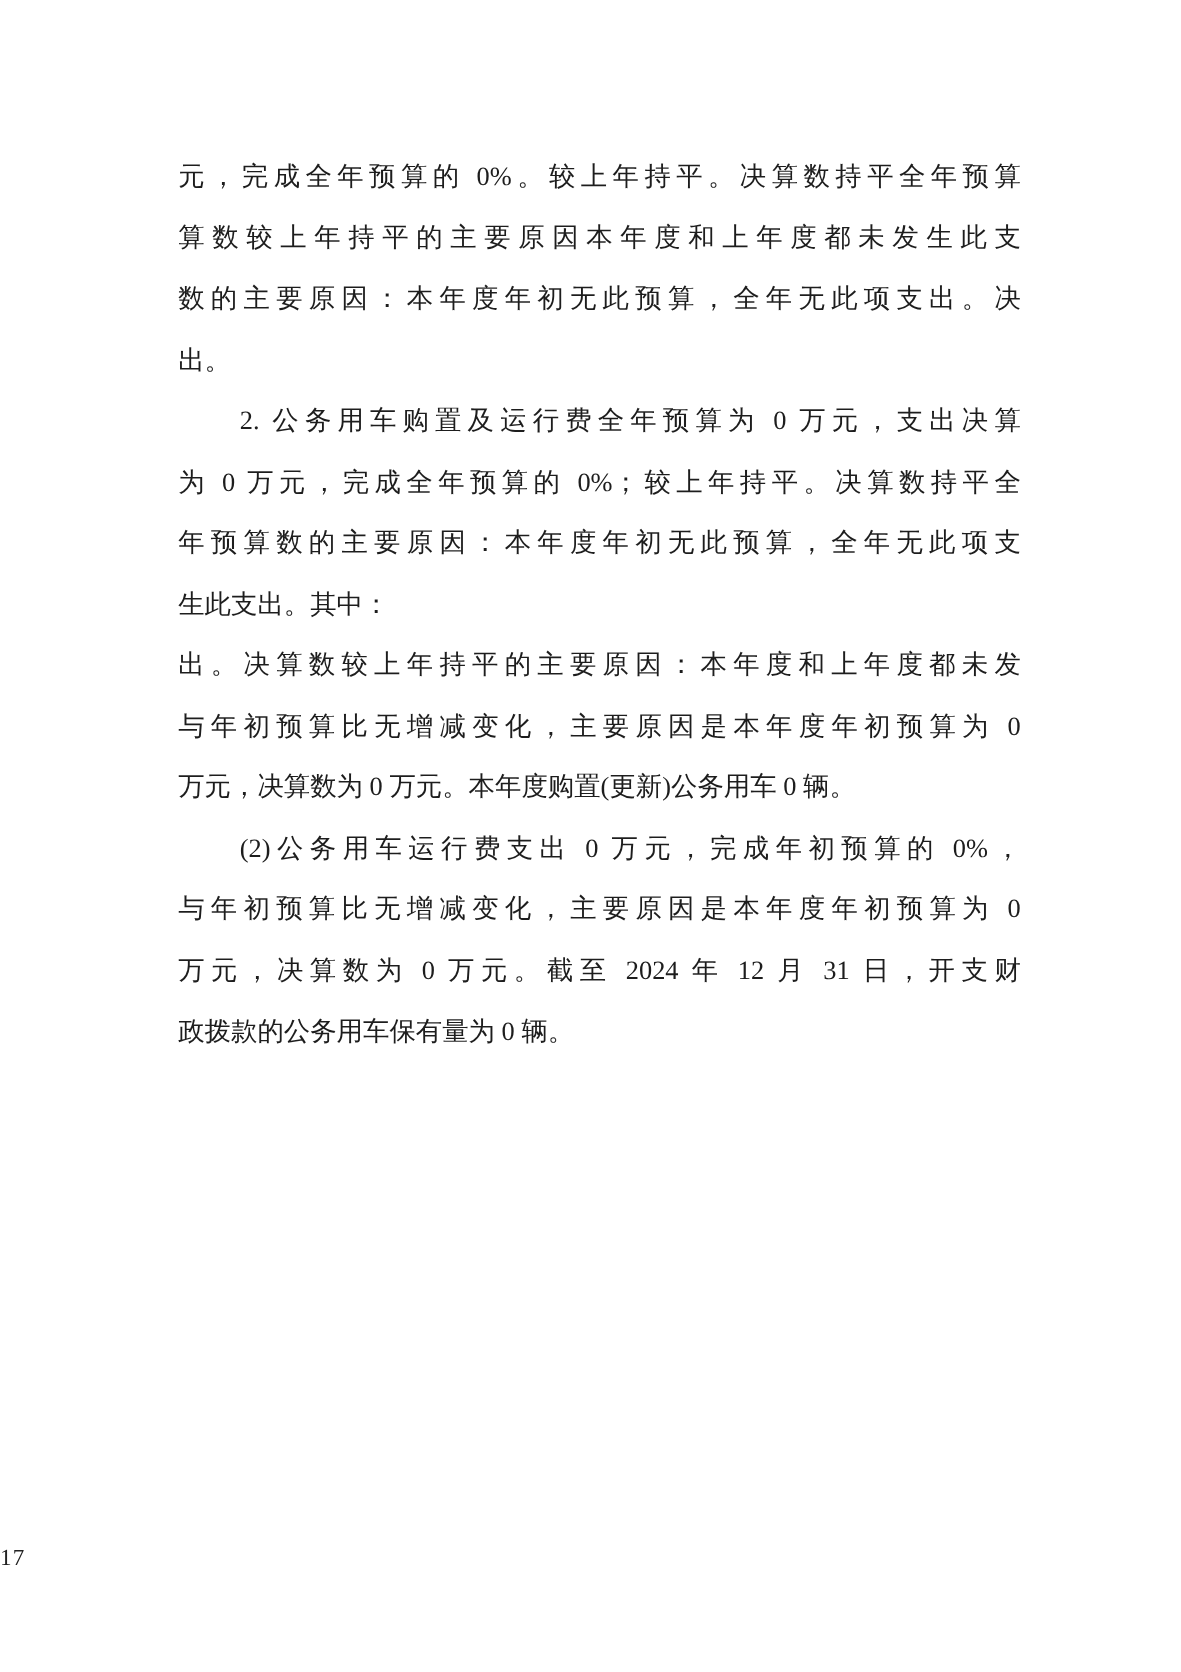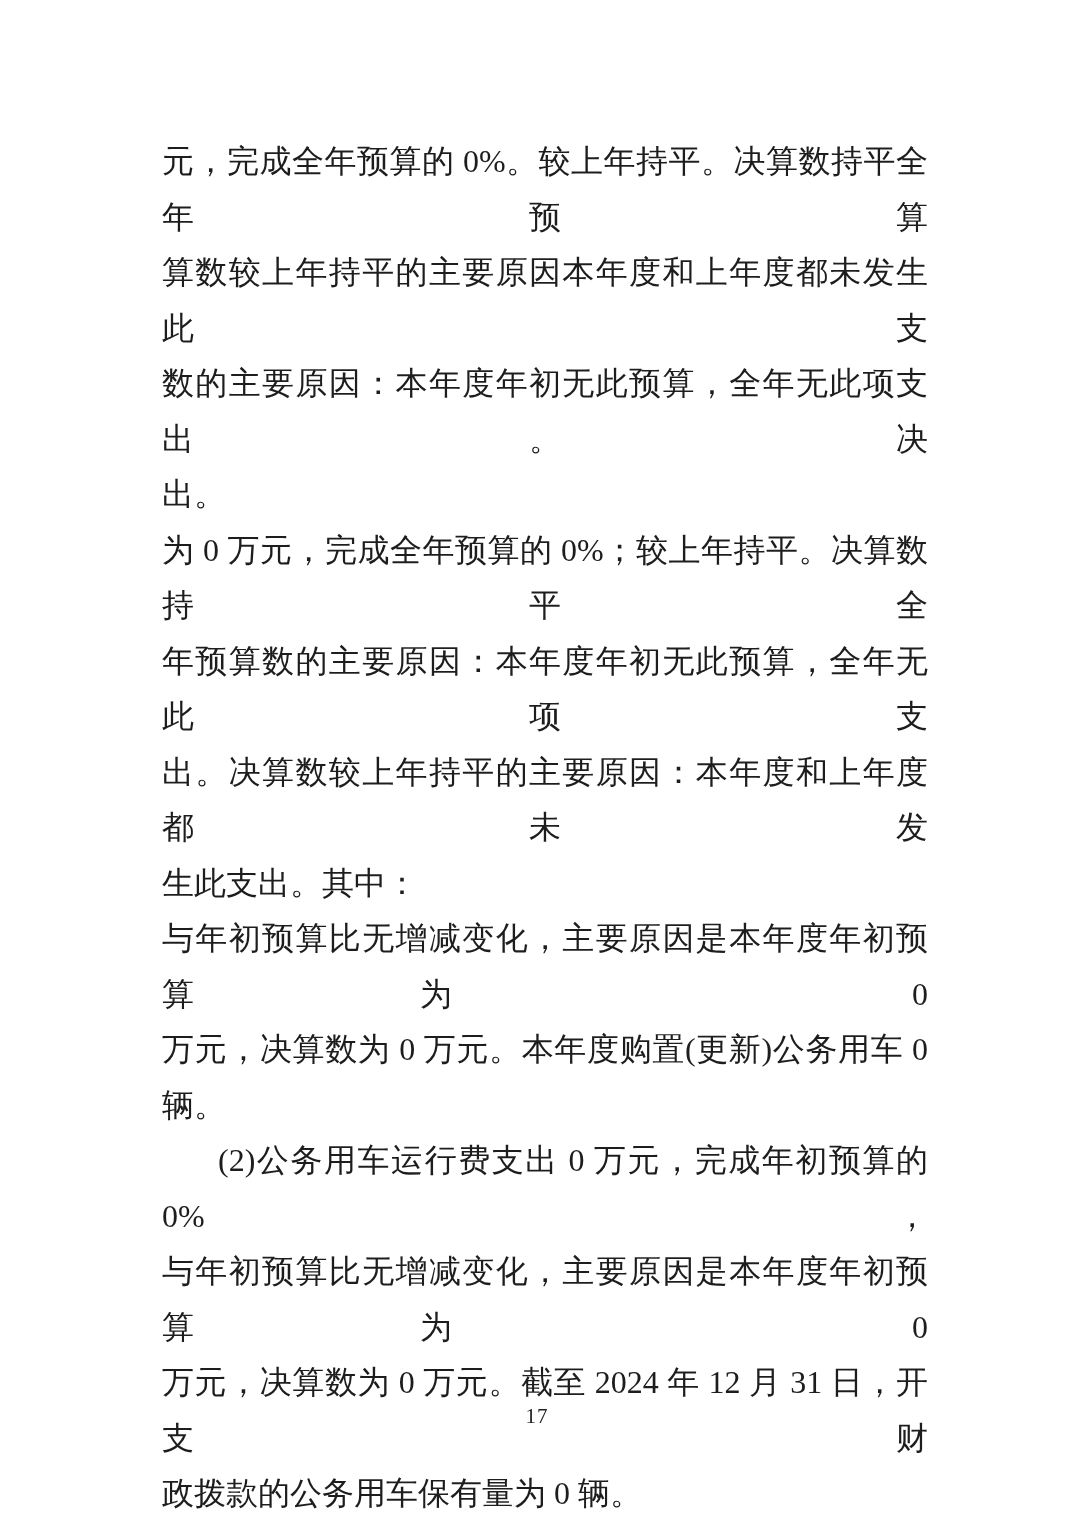--- a/index.html
+++ b/index.html
@@ -15,21 +15,21 @@
     margin: 0 auto;
     background: #ffffff;
     overflow: hidden;
     font-family: "Liberation Serif", "DejaVu Serif", serif;
   }
   .text-body {
     position: absolute;
     left: 162px;
     top: 134px;
     width: 766px;
-    font-size: 32px;
+    font-size: 24px;
     color: #1d1d1d;
   }
   .para {
     margin: 0;
     padding: 0;
   }
   .para.extra-space {
     margin-top: 12px;
   }
   .line {
@@ -44,42 +44,42 @@
   }
   
   .line.indent {
     text-indent: 56px;
   }
   .page-number {
     position: absolute;
     top: 1404px;
     left: 0;
     width: 100%;
-    text-align: center;
     font-size: 21px;
     color: #222222;
     letter-spacing: 1px;
   }
 </style>
 </head>
 <body>
 
 <div class="page">
   <div class="text-body" id="text-body" style="color: rgb(29, 29, 29);">
       <div class="para">
         <div class="line fill">元，完成全年预算的 0%。较上年持平。决算数持平全年预算</div>
         <div class="line fill">算数较上年持平的主要原因本年度和上年度都未发生此支</div>
         <div class="line fill">数的主要原因：本年度年初无此预算，全年无此项支出。决</div>
         <div class="line">出。</div>
       </div>
       <div class="para">
+        <div class="line fill indent">2. 公务用车购置及运行费全年预算为 0 万元，支出决算</div>
         <div class="line fill">为 0 万元，完成全年预算的 0%；较上年持平。决算数持平全</div>
         <div class="line fill">年预算数的主要原因：本年度年初无此预算，全年无此项支</div>
+        <div class="line">生此支出。其中：</div>
         <div class="line fill">出。决算数较上年持平的主要原因：本年度和上年度都未发</div>
-        <div class="line">生此支出。其中：</div>
       </div>
       <div class="para">
         <div class="line fill">与年初预算比无增减变化，主要原因是本年度年初预算为 0</div>
         <div class="line">万元，决算数为 0 万元。本年度购置(更新)公务用车 0 辆。</div>
       </div>
       <div class="para">
         <div class="line fill indent">(2)公务用车运行费支出 0 万元，完成年初预算的 0%，</div>
         <div class="line fill">与年初预算比无增减变化，主要原因是本年度年初预算为 0</div>
         <div class="line fill">万元，决算数为 0 万元。截至 2024 年 12 月 31 日，开支财</div>
         <div class="line">政拨款的公务用车保有量为 0 辆。</div>

